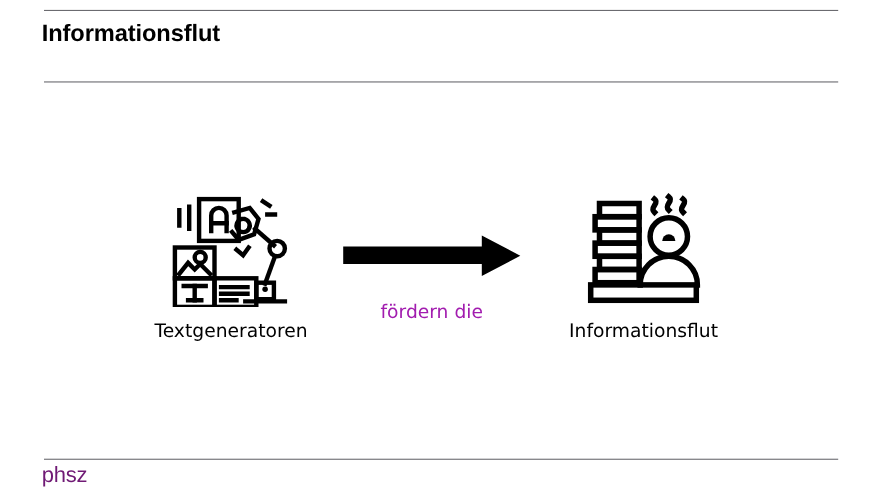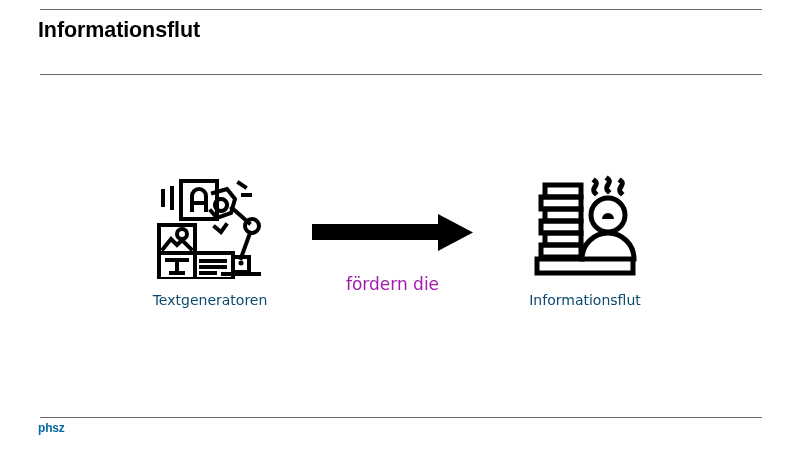--- a/index.html
+++ b/index.html
@@ -44,24 +44,24 @@
     line-height: 28px;
     color: #000000;
     white-space: nowrap;
   }
 
   
   .footer-logo {
     position: absolute;
     left: 38px;
     top: 421px;
-    font-size: 12px;
-    font-weight: bold;
+    font-size: 20px;
+    font-weight: normal;
     letter-spacing: -0.2px;
-    color: #0369a1;
+    color: #701a75;
   }
 
   
   .diagram {
     position: absolute;
     left: 0;
     top: 165px;
     width: 800px;
     height: 150px;
   }
@@ -70,23 +70,23 @@
     position: absolute;
     text-align: center;
   }
   .node-icon {
     display: block;
     margin: 0 auto;
   }
   .node-label {
     display: block;
     font-family: "DejaVu Sans", sans-serif;
-    font-size: 14px;
+    font-size: 17px;
     line-height: 22px;
-    color: #0c4a6e;
+    color: #000000;
     white-space: nowrap;
     margin-top: 6px;
   }
 
   .node-generator { left: 130px; top: 10px; width: 160px; }
   .node-flood     { left: 505px; top: 10px; width: 160px; }
 
   .connector {
     position: absolute;
     left: 310px;

